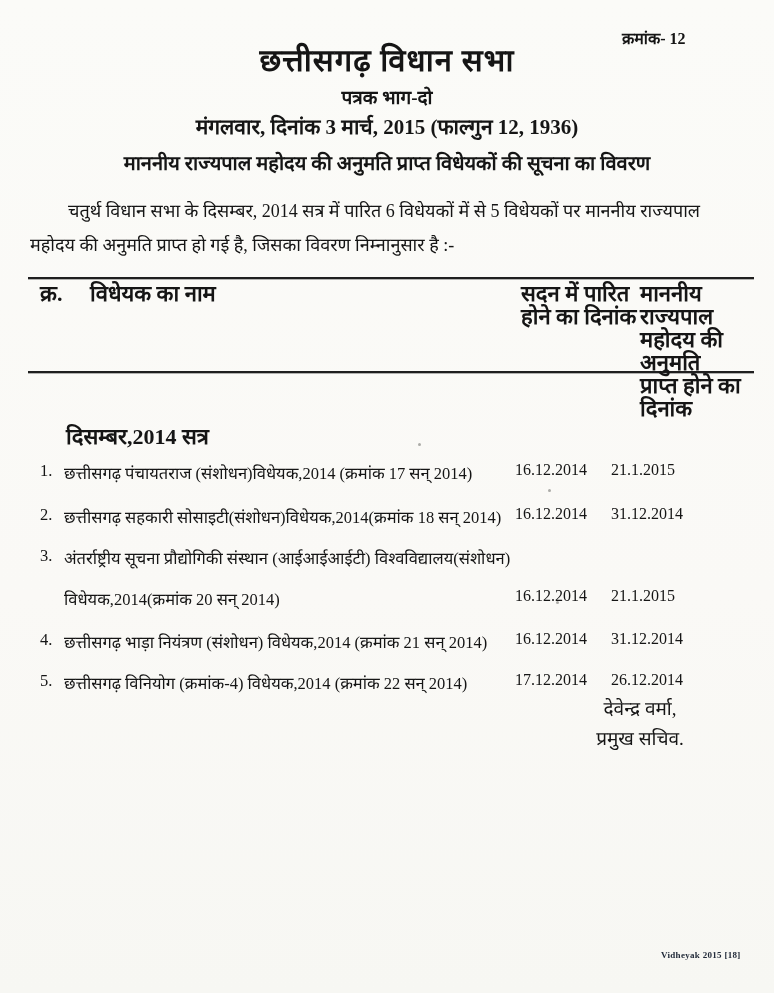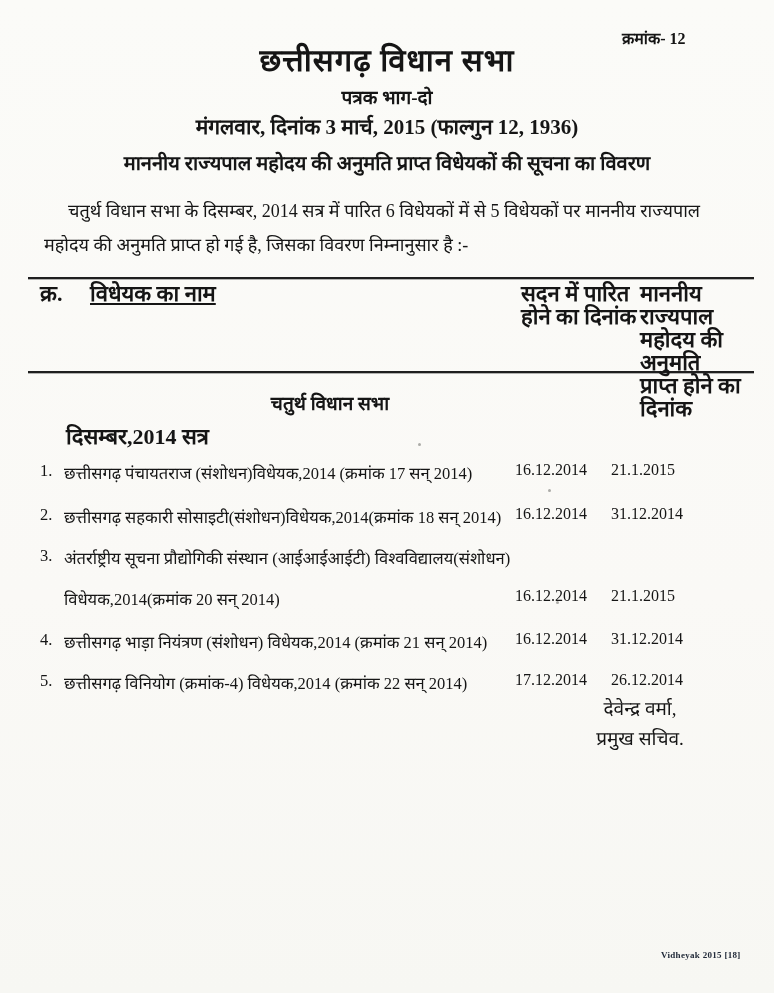--- a/index.html
+++ b/index.html
@@ -19,30 +19,30 @@
   .u  { text-decoration-thickness:1.5px; text-underline-offset:4px; }
   .b  { font-weight:bold; }
 
   .serial-no   { top:27px; left:622px; font-size:16px; }
   .doc-title   { top:38px; font-size:31px; letter-spacing:1px; text-underline-offset:6px; }
   .doc-subtitle{ top:84px; font-size:19px; }
   .doc-dateline{ top:112px; font-size:21px; font-weight:600; }
   .doc-heading { top:149px; font-size:20px; }
 
   .intro-line1 { top:198px; left:68px;  font-size:18px; }
-  .intro-line2 { top:232px; left:44px;  font-size:18px; }
+  .intro-line2 { top:232px; left:30px;  font-size:18px; }
 
   .rule { position:absolute; left:28px; width:726px; height:0;
           border-top:2px solid #1f1f1f; box-shadow:0 1px 0 rgba(40,40,40,.35); }
   .rule-top    { top:277px; }
   .rule-bottom { top:371px; }
 
   .th { position:absolute; font-weight:bold; font-size:22px; line-height:23px; }
   .th-serial { top:282px; left:40px; }
-  .th-name   { top:282px; left:90px;text-decoration:underline; }
+  .th-name   { top:282px; left:90px; }
   .th-passed { top:282px; left:521px; }
   .th-assent { top:282px; left:640px; }
 
   .assembly-heading { top:390px; left:0; width:660px; font-size:19px; }
   .session-heading  { top:420px; left:66px; font-size:22px; }
 
   .bill-row { position:absolute; left:0; width:774px; font-size:16.5px; }
   .c-serial { position:absolute; left:40px;  }
   .c-name   { position:absolute; left:64px;text-align:center;  }
   .c-passed { position:absolute; left:515px; font-size:16px; }
@@ -96,23 +96,20 @@
     <div>सदन में पारित</div>
     <div>होने का दिनांक</div>
   </div>
   <div class="th th-assent">
     <div>माननीय राज्यपाल</div>
     <div>महोदय की अनुमति</div>
     <div>प्राप्त होने का</div>
     <div>दिनांक</div>
   </div>
 
-  <div class="center assembly-heading">
-    <span class="u b">चतुर्थ  विधान सभा</span>
-  </div>
   <div class="abs session-heading">
     <span class="u b">दिसम्बर,2014 सत्र</span>
   </div>
 
   <div class="bill-row row-1">
     <span class="c-serial">1.</span>
     <span class="c-name">छत्तीसगढ़ पंचायतराज (संशोधन)विधेयक,2014 (क्रमांक 17  सन् 2014)</span>
     <span class="c-passed">16.12.2014</span>
     <span class="c-assent">21.1.2015</span>
   </div>

